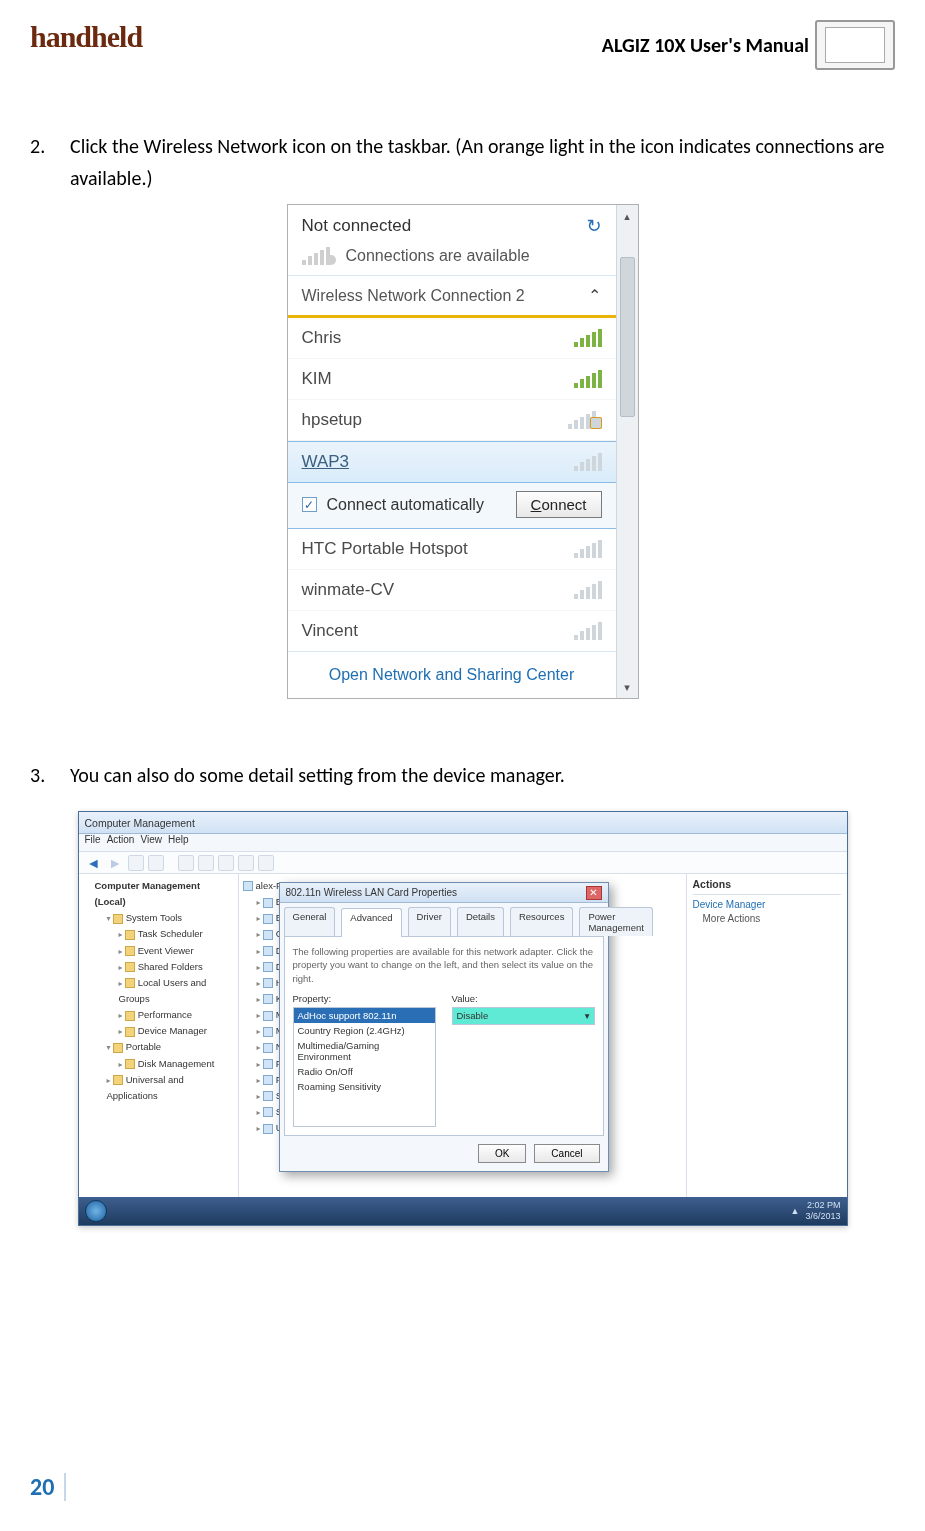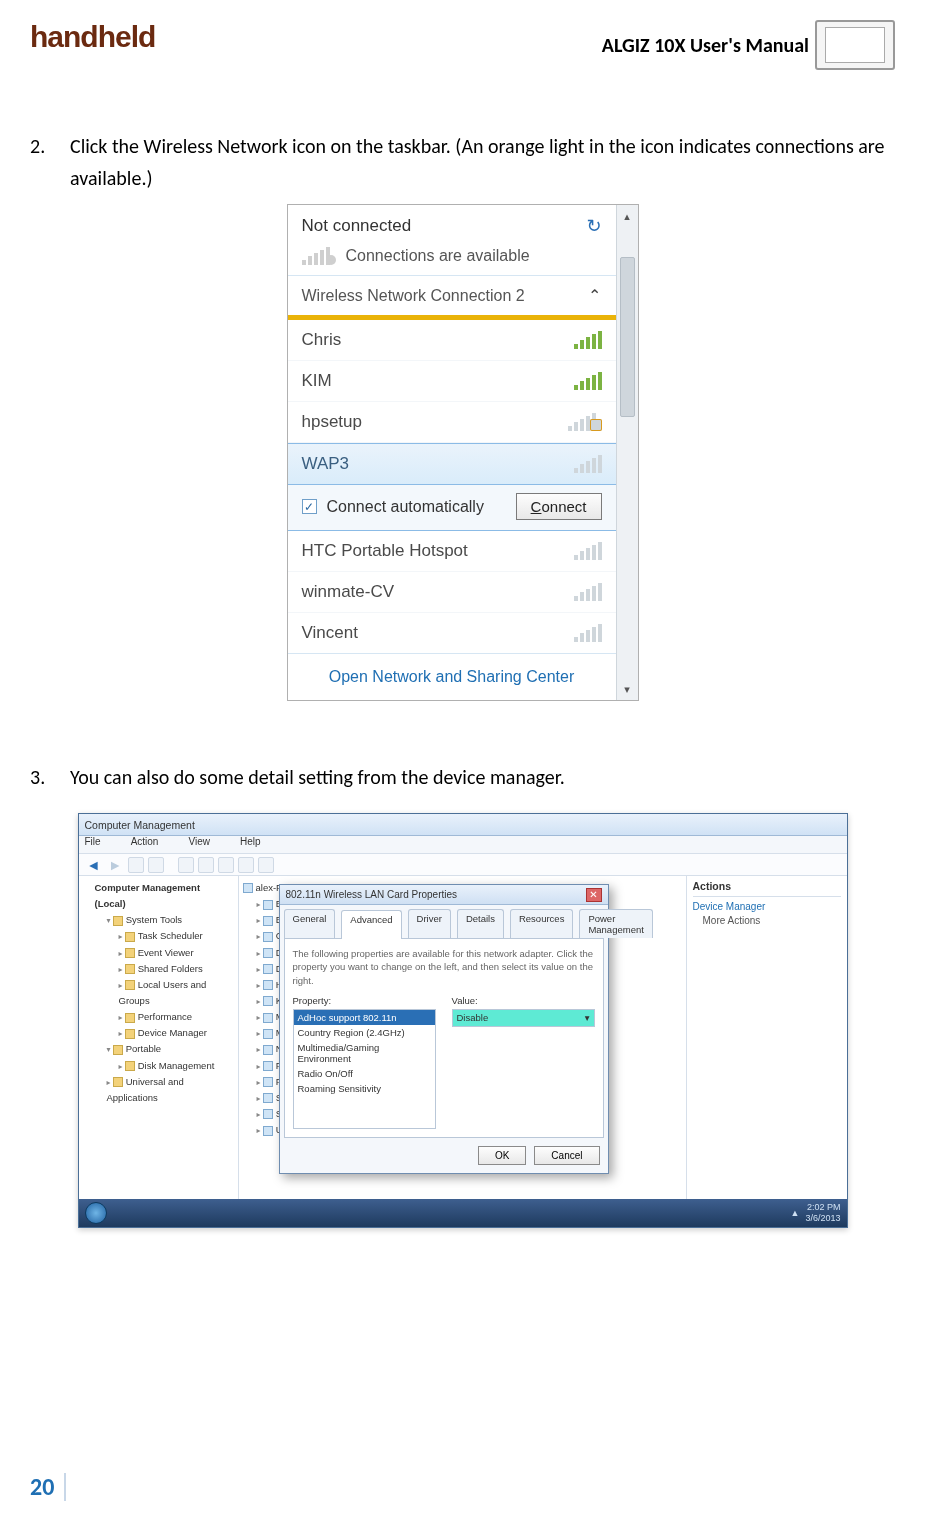--- a/index.html
+++ b/index.html
@@ -11,21 +11,21 @@
     color: #000;
     position: relative;
   }
   .page-header {
     display: flex;
     align-items: flex-start;
     justify-content: space-between;
     padding: 20px 30px 0 30px;
   }
   .logo {
-    font-family: Liberation Sans, sans-serif;
+    font-family: Liberation Serif, serif;
     font-weight: 900;
     font-size: 30px;
     color: #6b2a10;
     letter-spacing: -1px;
   }
   .header-right {
     display: flex;
     align-items: center;
     gap: 6px;
   }
@@ -113,40 +113,41 @@
   .bars .b1{height:5px}.bars .b2{height:9px}.bars .b3{height:12px}.bars .b4{height:15px}.bars .b5{height:18px}
   .bars.sun span { background: #cfcfcf; }
   .bars .sun-dot {
     width: 10px; height: 10px; border-radius: 50%;
     background: radial-gradient(#ffcf4d,#f39c12);
     align-self: flex-end; margin-left: -6px;
   }
   .wifi-hdr {
     display: flex; justify-content: space-between; align-items: center;
     padding: 10px 14px; font-size: 16px; color: #555;
-    border-bottom: 5px solid #eab308;
+    border-bottom: 3px solid #eab308;
   }
   .chev { font-size: 16px; color: #444; }
   .net-row {
     display: flex; justify-content: space-between; align-items: center;
     padding: 10px 14px; font-size: 17px; color: #4a4a4a;
     border-bottom: 1px solid #f3f6f9;
   }
   .net-row .bars span { background:#cfd6db; }
   .net-row.green .bars span { background:#7cb342; }
   .net-row .warn {
     width:12px;height:12px;background:#f5b942;border-radius:2px;
     display:inline-block;margin-left:-8px;align-self:flex-end;
     box-shadow:0 0 0 1px #d89a1e inset;
   }
   .net-row.selected {
     background: linear-gradient(#eaf3fb,#d9ecfa);
     border: 1px solid #8bbbe6;
     border-left:none;border-right:none;
     color:#3a5f80;
+    text-decoration:underline;
   }
   .connect-row {
     display:flex;align-items:center;gap:10px;
     background:#f3f8fc;
     padding:8px 14px 10px 14px;
     border:1px solid #8bbbe6;border-top:none;border-left:none;border-right:none;
     font-size:16px;color:#333;
   }
   .checkbox {
     width:15px;height:15px;border:1px solid #6f9fc9;background:#fff;
@@ -178,21 +179,21 @@
     width:770px;height:415px;border:1px solid #4b6f97;
     background:#fff;font-family:"Segoe UI",Tahoma,sans-serif;
     font-size:10px;color:#333;display:flex;flex-direction:column;
     box-shadow:0 2px 6px rgba(0,0,0,.2);
   }
   .dm-titlebar{
     height:22px;background:linear-gradient(#e9f1fb,#d0e2f5);
     border-bottom:1px solid #9fb9d6;display:flex;align-items:center;
     padding:0 6px;font-size:10.5px;color:#333;
   }
-  .dm-menubar{height:18px;background:#f4f7fb;border-bottom:1px solid #d6dfea;padding:0 6px;display:flex;gap:30px;font-size:10px;color:#333}
+  .dm-menubar{height:18px;background:#f4f7fb;border-bottom:1px solid #d6dfea;padding:0 6px;display:flex;gap:6px;font-size:10px;color:#333}
   .dm-toolbar{height:22px;border-bottom:1px solid #d6dfea;display:flex;align-items:center;gap:4px;padding:0 6px;background:#fbfcfe}
   .tb-ico{width:16px;height:16px;border:1px solid #cfd9e5;background:#f0f4f9;border-radius:2px}
   .tb-arrow{color:#2a6fb5;font-size:14px;padding:0 2px}
   .dm-body{flex:1;display:flex;min-height:0}
   .dm-left{
     width:160px;border-right:1px solid #d6dfea;background:#fff;
     padding:4px 16px;overflow:hidden;font-size:9.5px;line-height:1.7;
   }
   .tree-root{font-weight:600}
   .tree ul{list-style:none;padding-left:12px}

